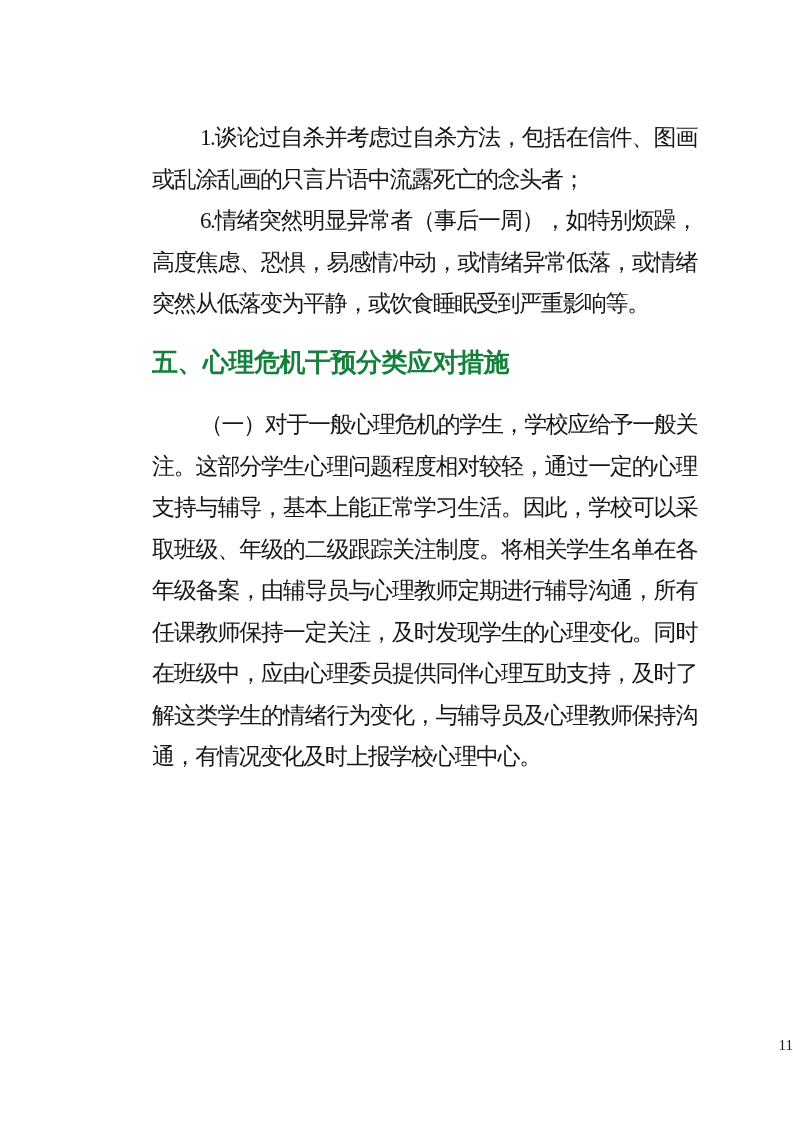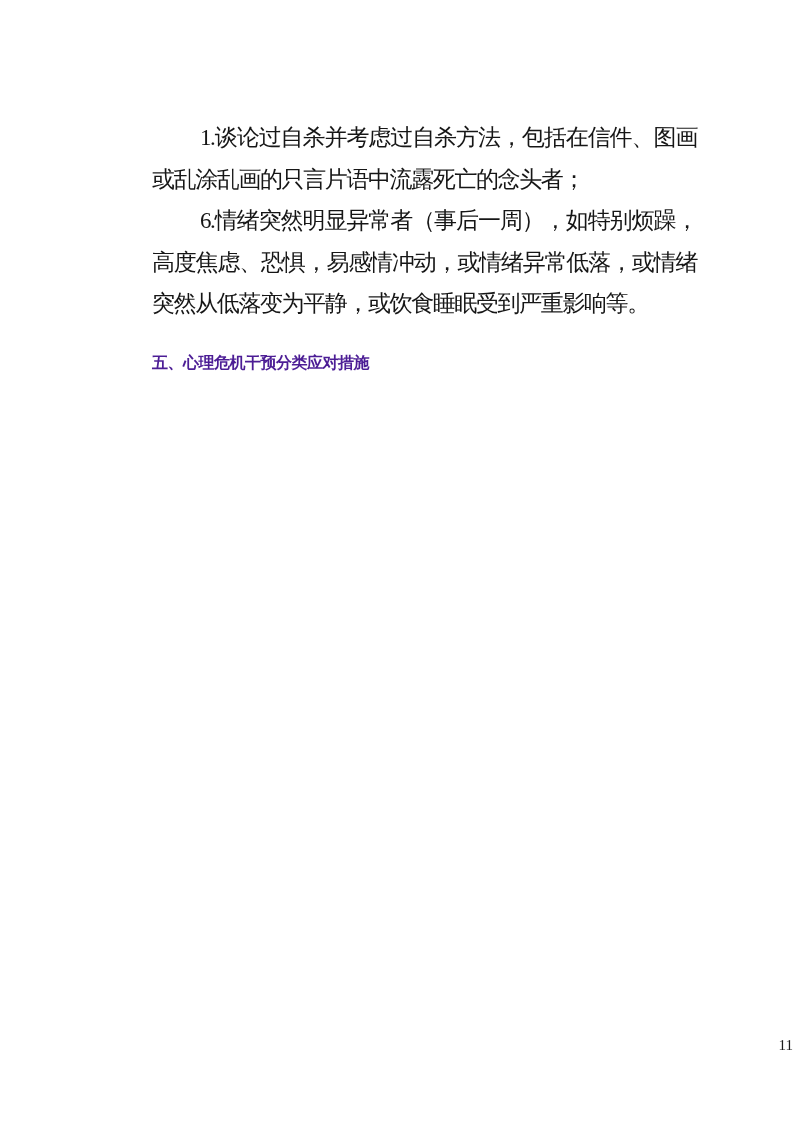--- a/index.html
+++ b/index.html
@@ -27,26 +27,26 @@
     margin: 0;
     font-size: 23px;
     letter-spacing: -1.4px;
     line-height: 41.5px;
     text-align: justify;
     text-indent: 48px;
     word-break: break-all;
   }
   .section-heading {
     margin: 17px 0 21px 0;
-    font-size: 16px;
+    font-size: 26px;
     line-height: 41.5px;
     font-weight: bold;
     font-family: "Liberation Sans", "DejaVu Sans", sans-serif;
     letter-spacing: -0.5px;
-    color: #4c1d95;
+    color: #15803d;
   }
   .footer {
     position: absolute;
     top: 1036px;
     left: 0;
     width: 100%;
     text-align: right;
   }
   .page-number {
     font-size: 15px;
@@ -55,17 +55,18 @@
   }
 </style>
 </head>
 <body>
 
 <div class="page">
   <div class="content">
     <p class="body-para">1.谈论过自杀并考虑过自杀方法，包括在信件、图画或乱涂乱画的只言片语中流露死亡的念头者；</p>
     <p class="body-para">6.情绪突然明显异常者（事后一周），如特别烦躁，高度焦虑、恐惧，易感情冲动，或情绪异常低落，或情绪突然从低落变为平静，或饮食睡眠受到严重影响等。</p>
     <h2 class="section-heading">五、心理危机干预分类应对措施</h2>
+    <p class="body-para">（一）对于一般心理危机的学生，学校应给予一般关注。这部分学生心理问题程度相对较轻，通过一定的心理支持与辅导，基本上能正常学习生活。因此，学校可以采取班级、年级的二级跟踪关注制度。将相关学生名单在各年级备案，由辅导员与心理教师定期进行辅导沟通，所有任课教师保持一定关注，及时发现学生的心理变化。同时在班级中，应由心理委员提供同伴心理互助支持，及时了解这类学生的情绪行为变化，与辅导员及心理教师保持沟通，有情况变化及时上报学校心理中心。</p>
   </div>
   <div class="footer">
     <span class="page-number">11</span>
   </div>
 </div>
 
 </body></html>

